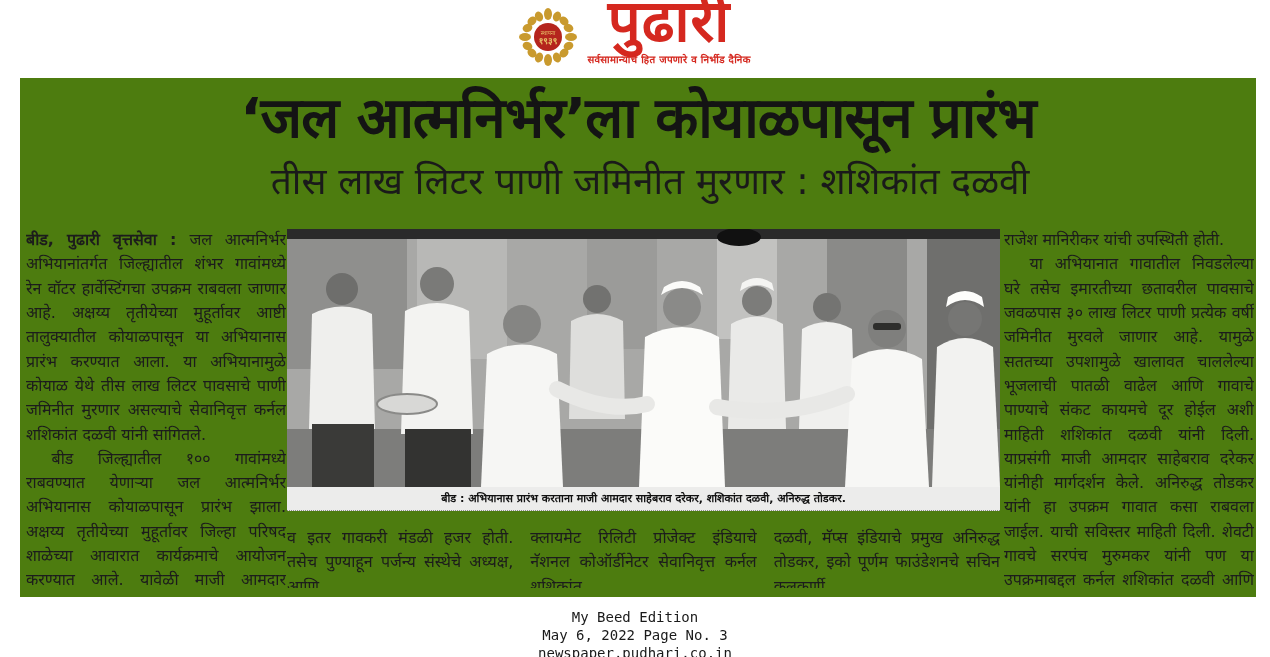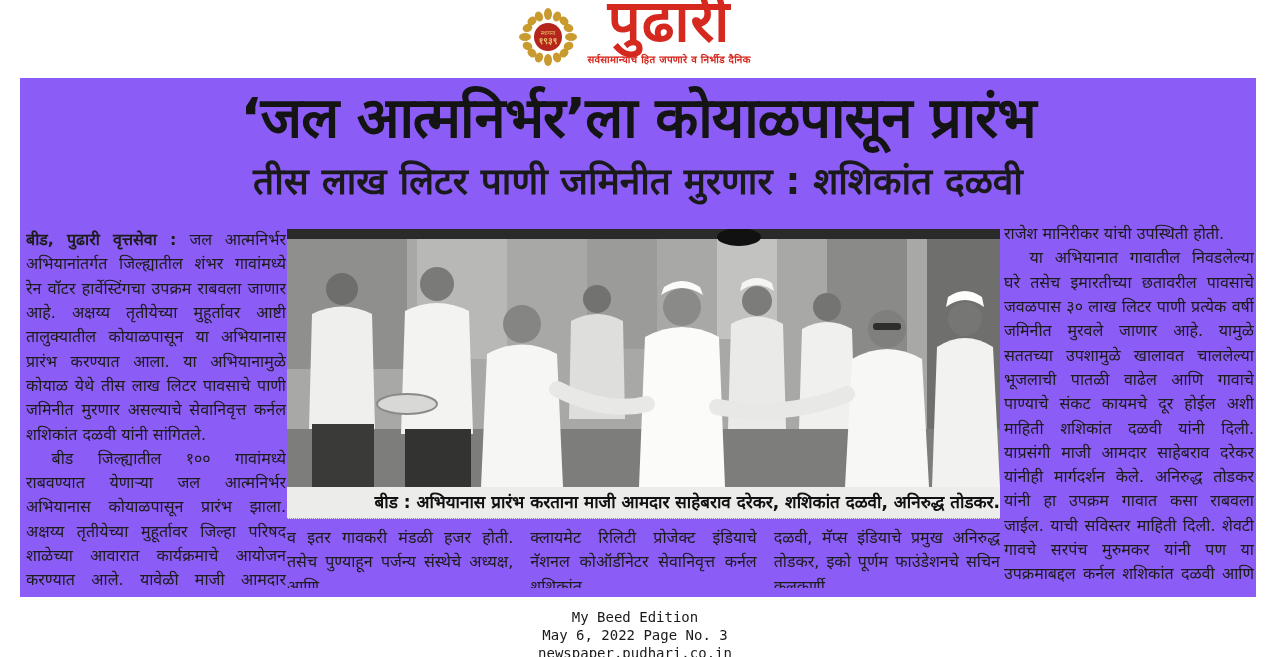--- a/index.html
+++ b/index.html
@@ -25,63 +25,63 @@
   }
   .brand-tagline {
     color: #d5281f; font-size: 10px; font-weight: 600; margin-top: 2px;
     letter-spacing: 0.3px; white-space: nowrap;
   }
 
   
   .article-block {
     position: absolute; left: 20px; top: 78px;
     width: 1236px; height: 519px;
-    background: #8b5cf6;
+    background: #4d7c0f;
   }
 
   .headline {
     position: absolute; top: 8px; left: 0; width: 100%;
     text-align: center;
     font-size: 56px; font-weight: 800; color: #141414;
     letter-spacing: -1px; line-height: 1.15;
   }
   .subheadline {
-    position: absolute; top: 84px; left: 0; width: 100%;
+    position: absolute; top: 84px; left: 12px; width: 100%;
     text-align: center;
-    font-size: 37px; font-weight: 700; color: #1a1a1a;
+    font-size: 37px; font-weight: 400; color: #1a1a1a;
     line-height: 1.1;
   }
 
   
   .bodytext {
     font-size: 16px; line-height: 1.52; color: #1c1c1c;
     text-align: justify;
   }
   .col-left {
     position: absolute; left: 6px; top: 150px; width: 260px; height: 360px;
     overflow: hidden;
   }
   .col-right {
-    position: absolute; left: 984px; top: 144px; width: 250px; height: 360px;
+    position: absolute; left: 984px; top: 150px; width: 250px; height: 360px;
     overflow: hidden;
   }
   .dateline { font-weight: 800; }
   .para-indent { text-indent: 1.6em; }
 
   
   .photo-wrap {
     position: absolute; left: 267px; top: 151px; width: 713px;
   }
   .photo {
     width: 713px; height: 258px; display: block;
     background: #9a9a9a;
   }
   .photo-caption {
-    width: 100%; text-align: right;
-    font-size: 17px; font-weight: 700; color: #111;
+    width: 100%; text-align: center;
+    font-size: 11px; font-weight: 700; color: #111;
     padding: 3px 0 5px 0;
     border-bottom: 1px dotted #8a8a8a;
     background: #ececeb;
   }
   .bottom-cols {
     position: absolute; left: 267px; top: 448px; width: 713px;
     display: flex; gap: 17px;
   }
   .bottom-col { flex: 1 1 0; overflow: hidden; height: 62px; }
 

